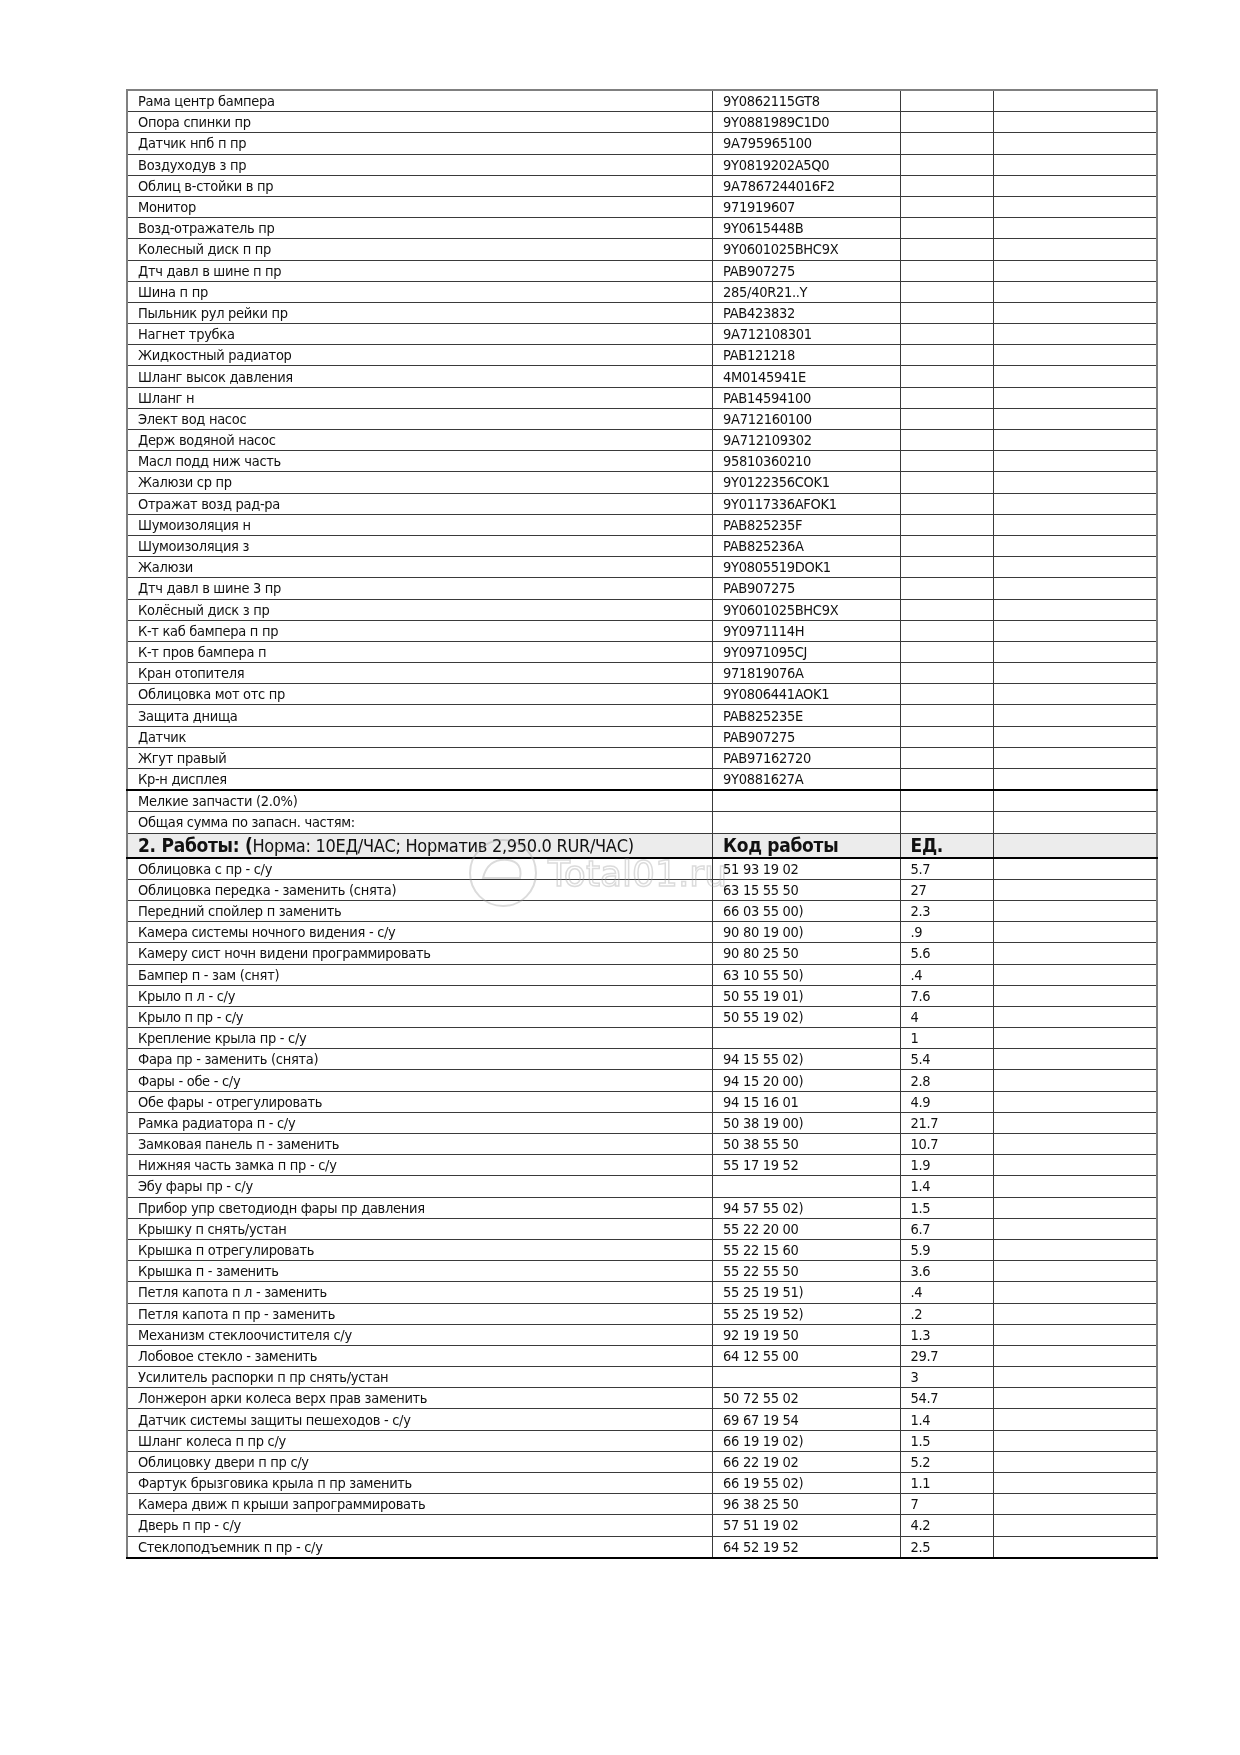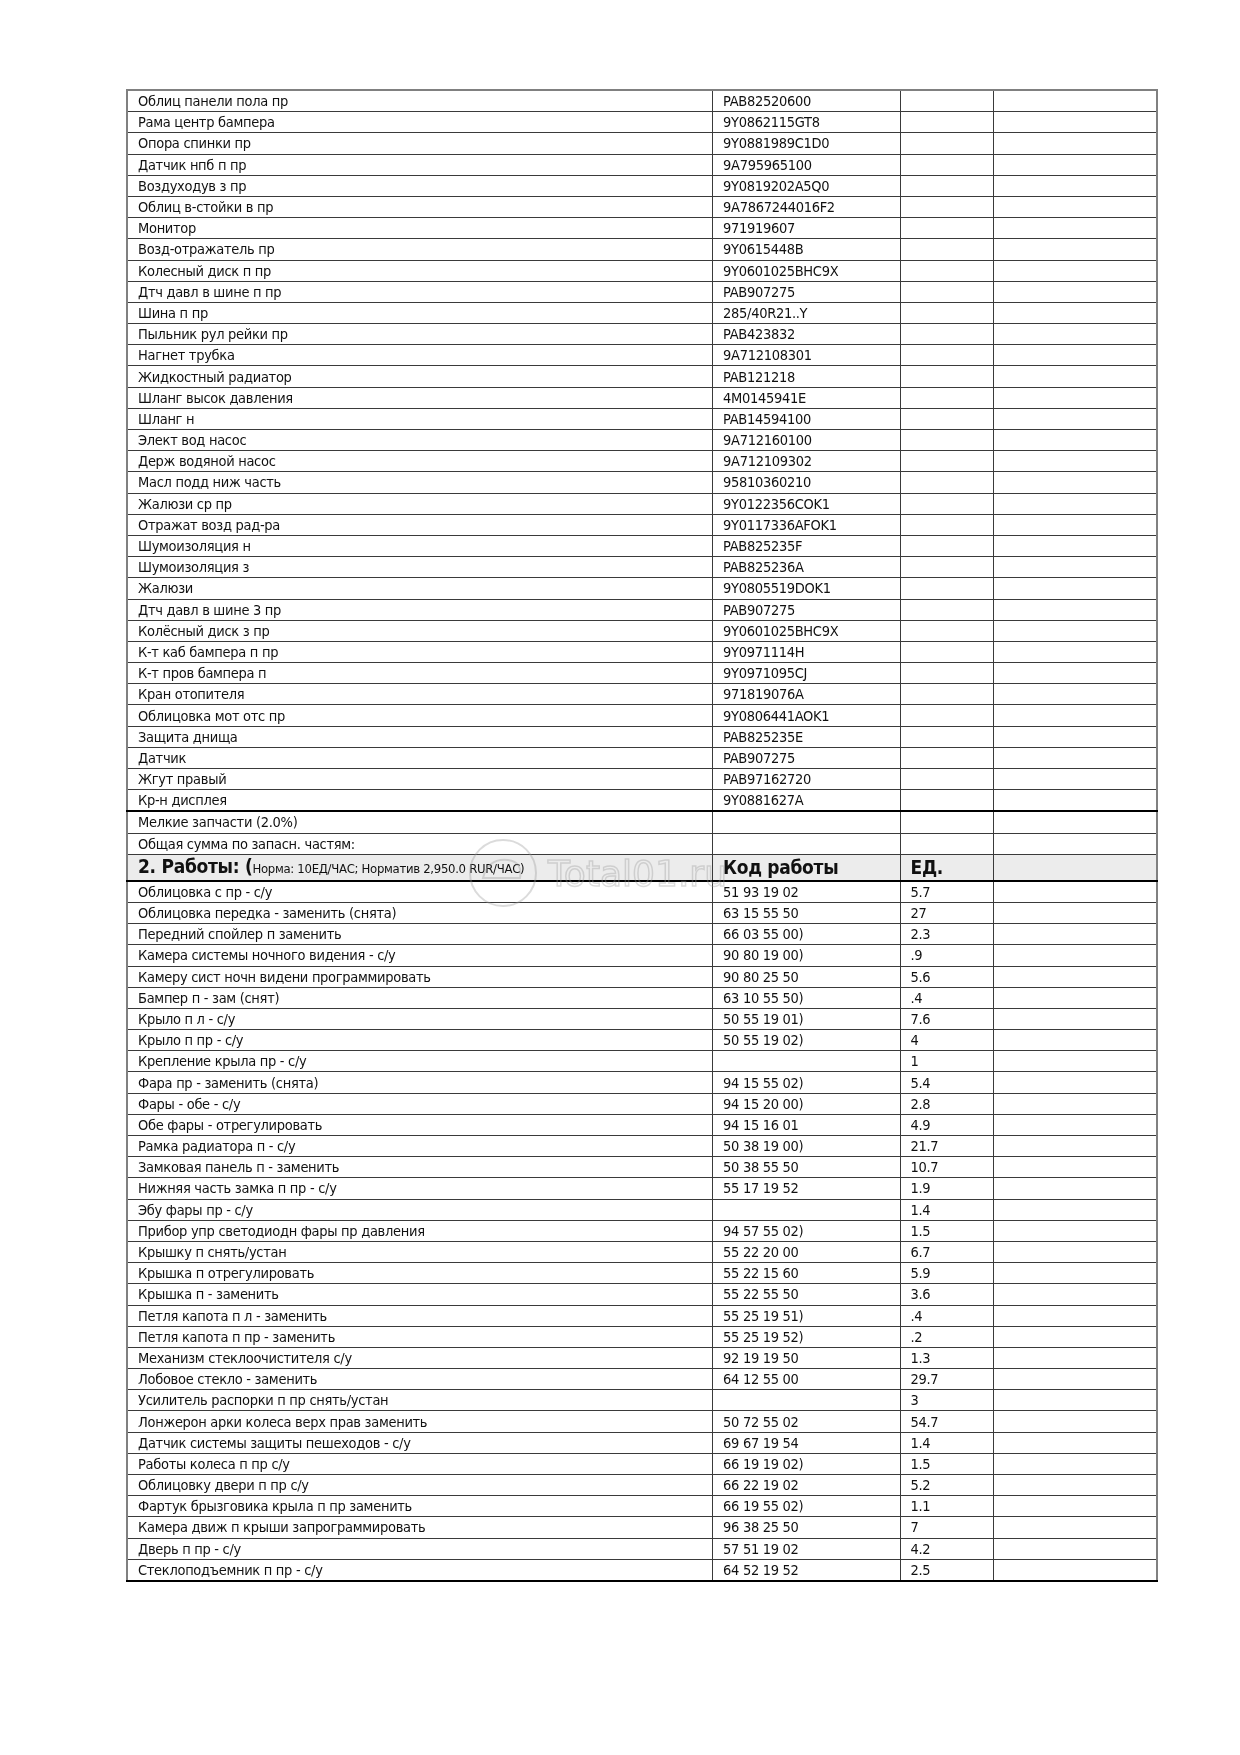--- a/index.html
+++ b/index.html
@@ -6,41 +6,35 @@
   body { width:1240px; height:1755px; position:relative; overflow:hidden; font-family:"DejaVu Sans Condensed","DejaVu Sans",sans-serif; }
   .tbl { position:absolute; left:126px; top:89px; width:1032px; border-collapse:collapse; table-layout:fixed; }
   .tbl td { border:1px solid #3a3a3a; height:20.2px; padding:0 0 0 10px; font-size:14.5px; color:#111; white-space:nowrap; overflow:hidden; line-height:20px; font-stretch:condensed; letter-spacing:-0.3px; }
   .tbl tr:first-child td { border-top:2px solid #808080; }
   .tbl td:first-child { border-left:2px solid #808080; }
   .tbl td:last-child { border-right:2px solid #808080; }
   .tbl tr:last-child td { border-bottom:2px solid #000000; }
   .c1 { width:581px; } .c2 { width:186px; } .c3 { width:93px; } .c4 { width:162px; }
   .bold td { font-weight:normal; }
   .hdr td { background:#ececec; font-size:19px; font-weight:bold; height:22px; line-height:22px; }
-  .hdr .sub { font-weight:normal; font-size:13px; }
+  .hdr .sub { font-weight:normal; font-size:18px; }
   .watermark { position:absolute; left:468px; top:838px; width:300px; height:70px; pointer-events:none; opacity:0.35; }
 </style>
 </head>
 <body>
 
 <table class="tbl">
   <colgroup>
       <col class="c1">
       <col class="c2">
       <col class="c3">
       <col class="c4">
     </colgroup>
   <tbody id="parts-body">
       <tr>
-        <td>Облиц панели пола пр</td>
-<td>PAB82520600</td>
-<td></td>
-        <td></td>
-      </tr>
-      <tr>
         <td>Рама центр бампера</td>
 <td>9Y0862115GT8</td>
 <td></td>
         <td></td>
       </tr>
       <tr>
         <td>Опора спинки пр</td>
 <td>9Y0881989C1D0</td>
 <td></td>
         <td></td>
@@ -409,21 +403,21 @@
 <td>54.7</td>
         <td></td>
       </tr>
       <tr>
         <td>Датчик системы защиты пешеходов - с/у</td>
 <td>69 67 19 54</td>
 <td>1.4</td>
         <td></td>
       </tr>
       <tr>
-        <td>Работы колеса п пр с/у</td>
+        <td>Шланг колеса п пр с/у</td>
 <td>66 19 19 02)</td>
 <td>1.5</td>
         <td></td>
       </tr>
       <tr>
         <td>Облицовку двери п пр с/у</td>
 <td>66 22 19 02</td>
 <td>5.2</td>
         <td></td>
       </tr>

